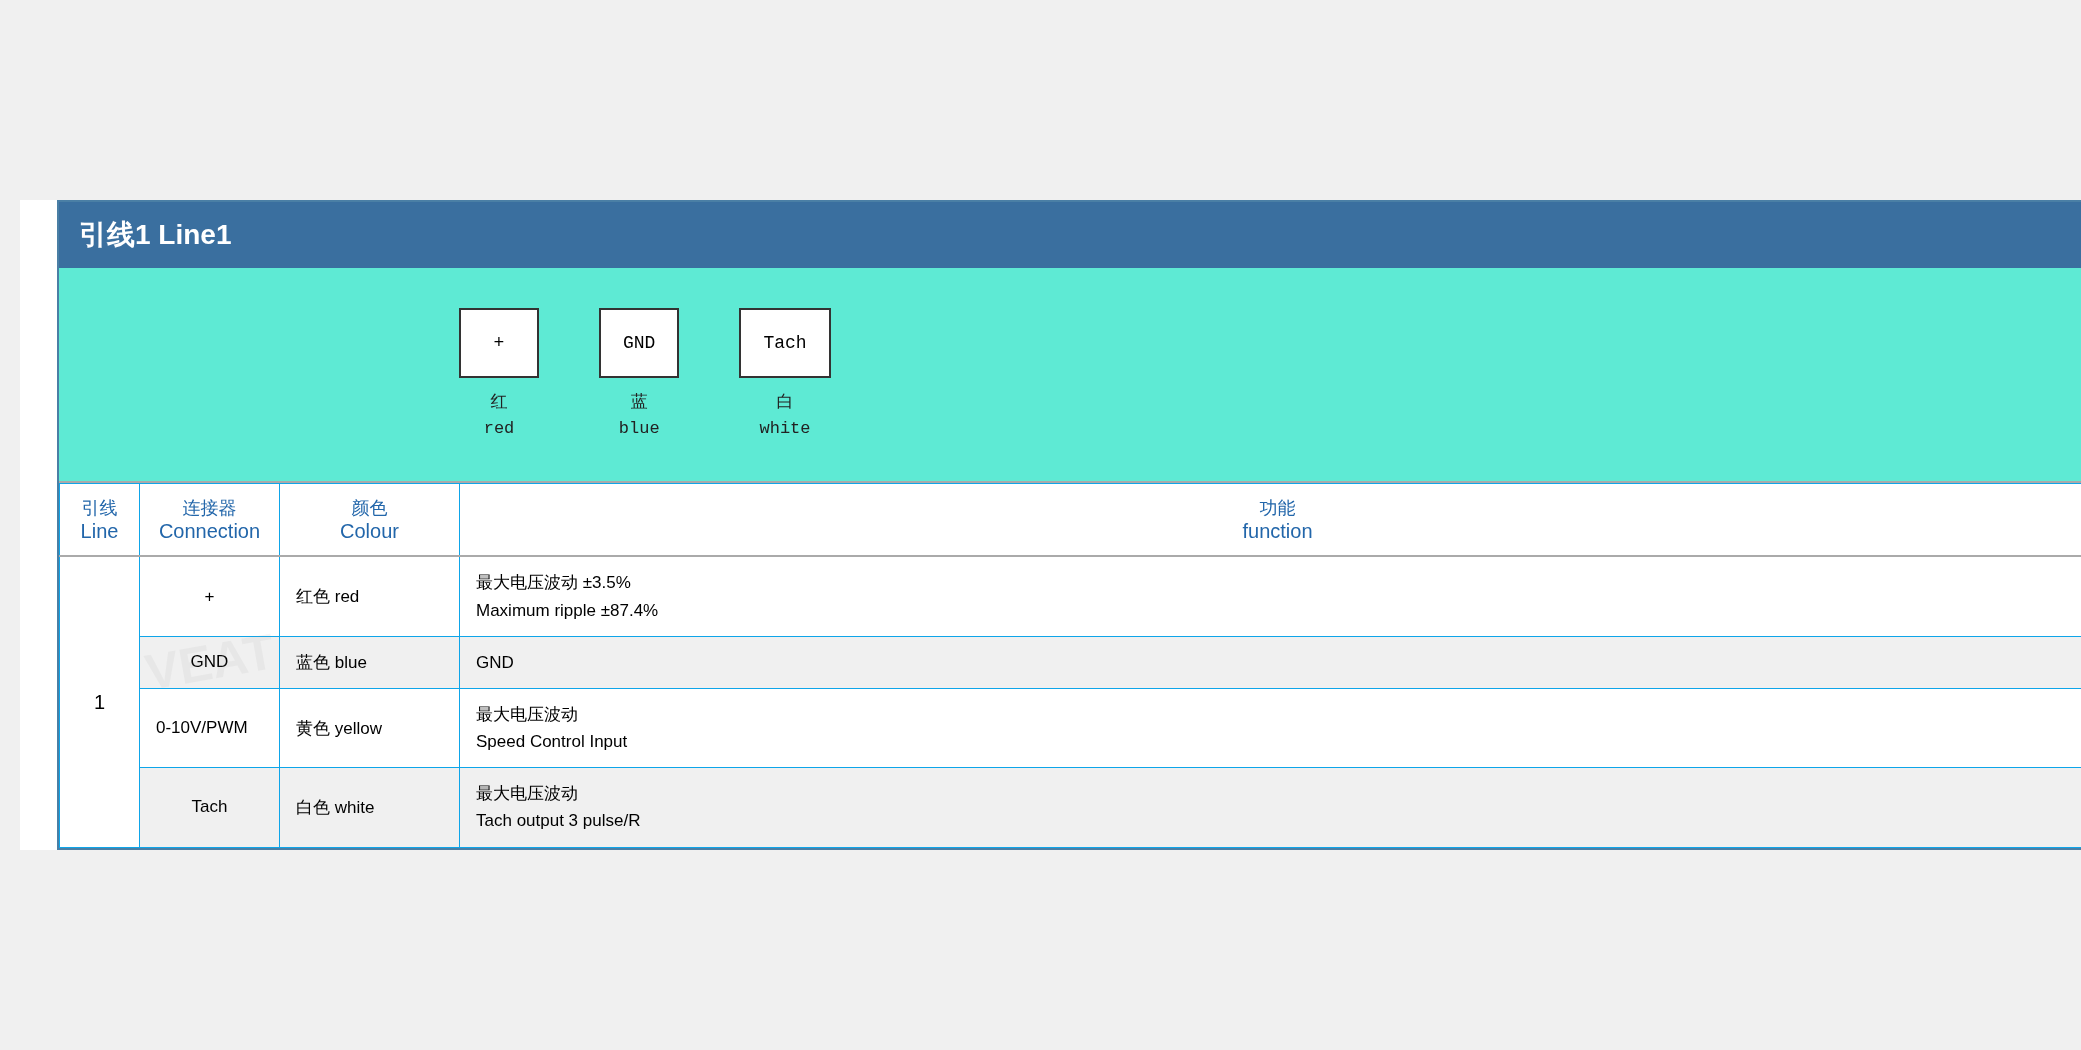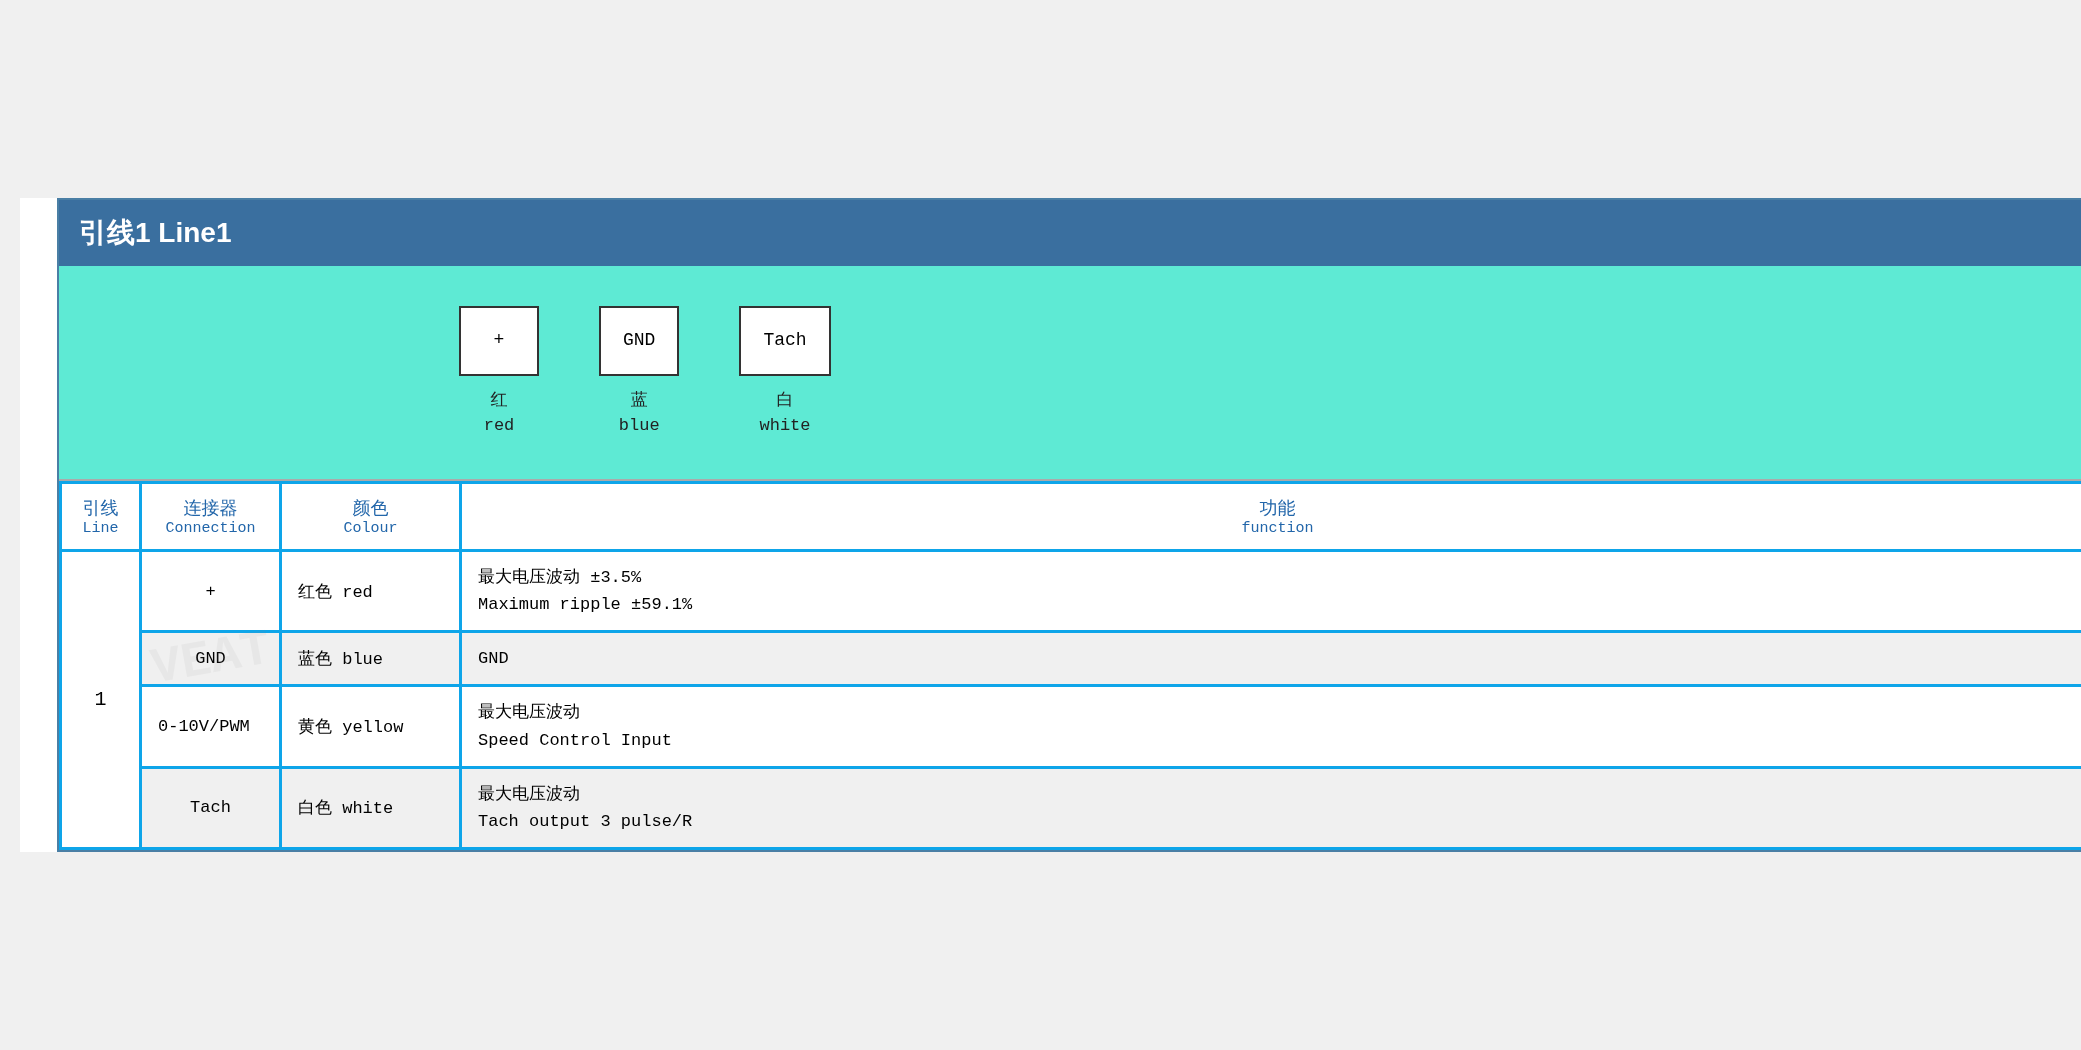--- a/index.html
+++ b/index.html
@@ -81,43 +81,43 @@
       color: #222;
     }
 
     .data-table {
       width: 100%;
       border-collapse: collapse;
     }
 
     .data-table th,
     .data-table td {
-      border: 3px solid #0ea5e9;
+      border: 1px solid #0ea5e9;
       padding: 12px 16px;
       vertical-align: middle;
-      font-family: Liberation Mono, monospace;
+      font-family: Liberation Sans, sans-serif;
       font-size: 17px;
     }
 
     .header-row th {
       background: white;
       color: #2266aa;
       font-weight: normal;
       font-size: 18px;
       border-bottom: 2px solid #aaa;
     }
 
     .header-row th .zh {
       display: block;
       font-size: 18px;
     }
 
     .header-row th .en {
       display: block;
-      font-size: 15px;
+      font-size: 20px;
       color: #2266aa;
     }
 
     .header-row th.func-header .zh,
     .header-row th.func-header .en {
       color: #2266aa;
     }
 
     .line-cell {
       text-align: center;
@@ -230,21 +230,21 @@
         <tr>
           <td class="line-cell" rowspan="4" style="text-align:center; vertical-align:middle; font-size:20px;">1</td>
           <td class="connection-cell" style="text-align:center;">
             <span>+</span>
           </td>
           <td class="colour-cell">
             <span>红色</span> <span>red</span>
           </td>
           <td class="func-cell">
             <span class="zh">最大电压波动 ±3.5%</span>
-            <span class="en">Maximum ripple ±59.1%</span>
+            <span class="en">Maximum ripple ±87.4%</span>
           </td>
         </tr>
 
         <tr style="background:#f0f0f0;">
           <td class="connection-cell" style="text-align:center; position:relative;">
             <span>GND</span>
             
             <span style="position:absolute;opacity:0.08;font-size:50px;font-weight:bold;color:#888;top:50%;left:50%;transform:translate(-50%,-50%) rotate(-10deg);pointer-events:none;">VEAT</span>
           </td>
           <td class="colour-cell">

